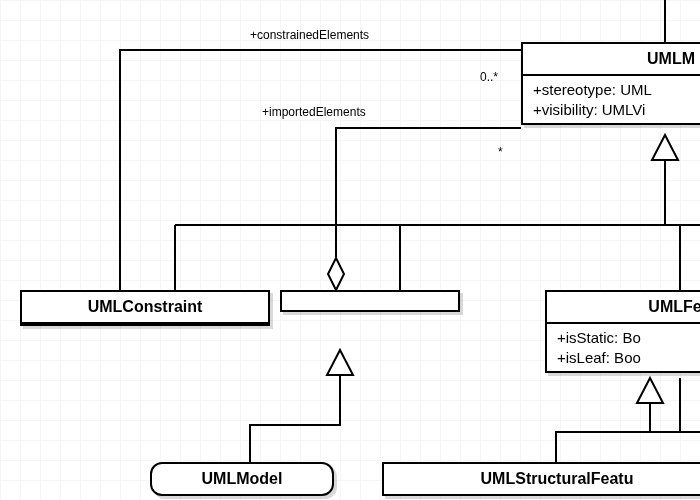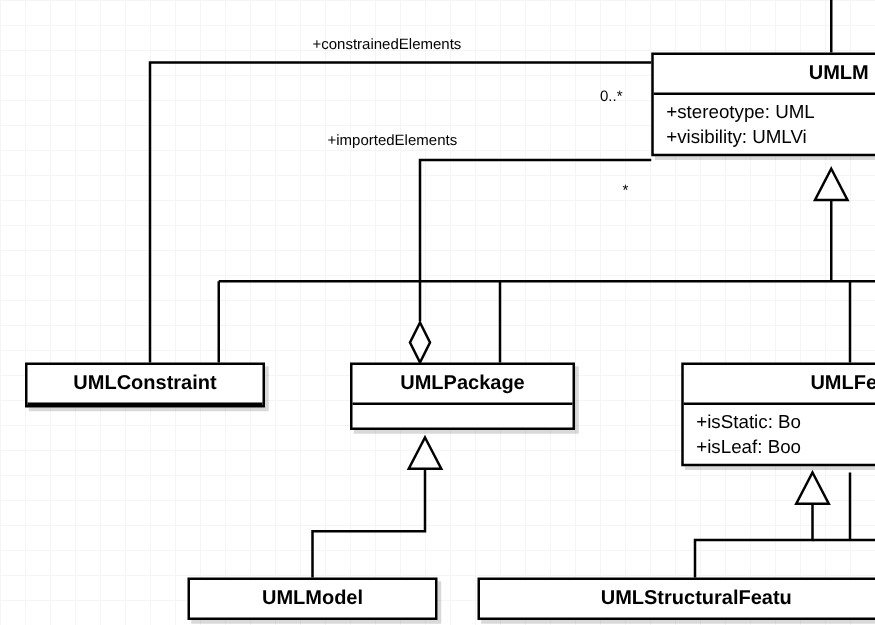--- a/index.html
+++ b/index.html
@@ -53,38 +53,37 @@
 <body>
 
 <div class="uml-box" style="left:521px; top:42px; width:300px;">
   <div class="uml-title" style="text-align:center;">UMLM</div>
   <div class="uml-attrs">
     <div>+stereotype: UML</div>
     <div>+visibility: UMLVi</div>
   </div>
 </div>
 
-<div class="uml-box" style="left:20px; top:290px; width:192px;">
+<div class="uml-box" style="left:20px; top:290px; width:250px;">
   <div class="uml-title">UMLConstraint</div>
 </div>
 
 <div class="uml-box" style="left:280px; top:290px; width:180px;">
-  <div class="uml-title">UMLPackage</div>
   <div class="uml-attrs"></div>
 </div>
 
 <div class="uml-box" style="left:545px; top:290px; width:260px;">
   <div class="uml-title" style="text-align:center;">UMLFe</div>
   <div class="uml-attrs">
     <div>+isStatic: Bo</div>
     <div>+isLeaf: Boo</div>
   </div>
 </div>
 
-<div class="uml-box" style="left:150px; top:462px; width:200px;">
+<div class="uml-box" style="left:150px; top:462px; width:184px;border-radius:12px;">
   <div class="uml-title" style="border-bottom:none;">UMLModel</div>
 </div>
 
 <div class="uml-box" style="left:382px; top:462px; width:350px;">
   <div class="uml-title" style="border-bottom:none;">UMLStructuralFeatu</div>
 </div>
 
 <div class="label" style="left:250px; top:28px;">+constrainedElements</div>
 <div class="label" style="left:480px; top:70px;">0..*</div>
 <div class="label" style="left:262px; top:105px;text-align:center;">+importedElements</div>

